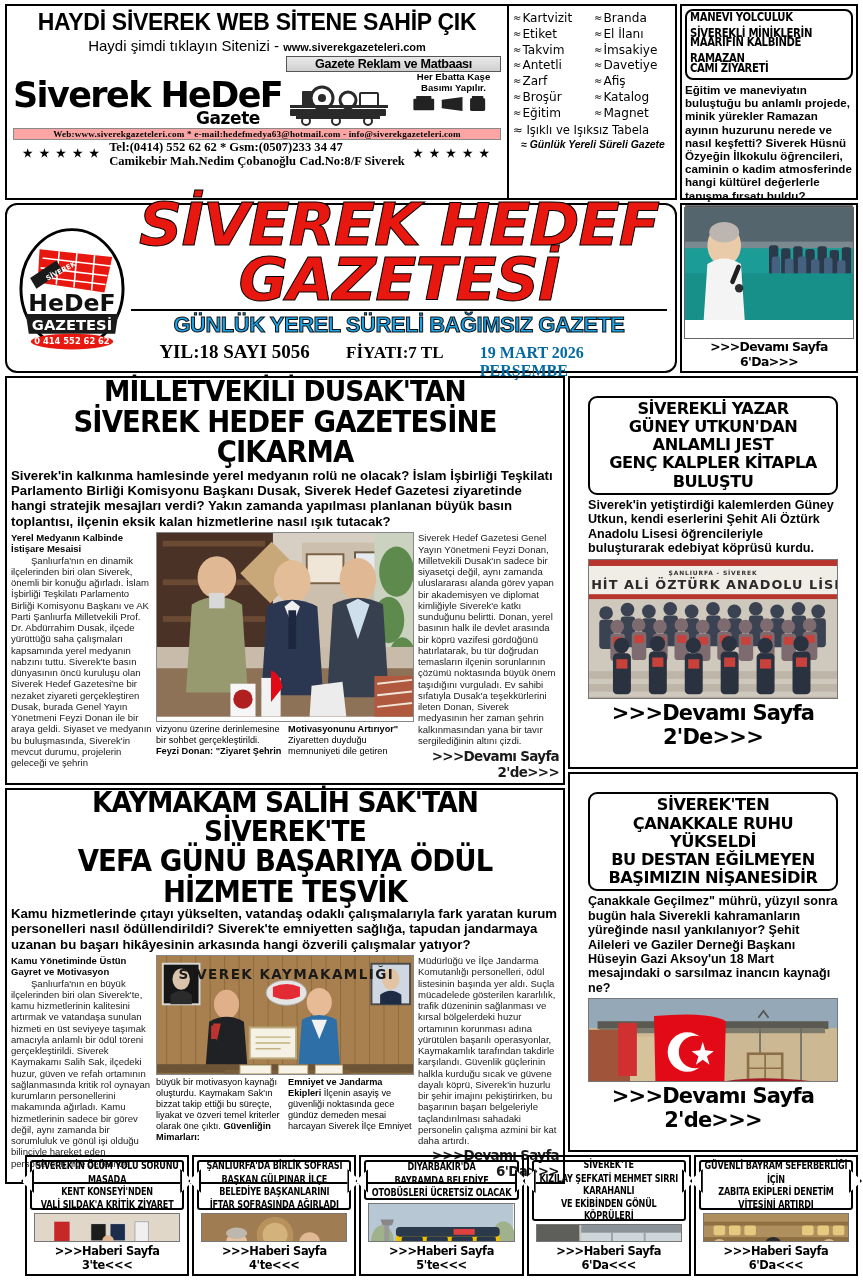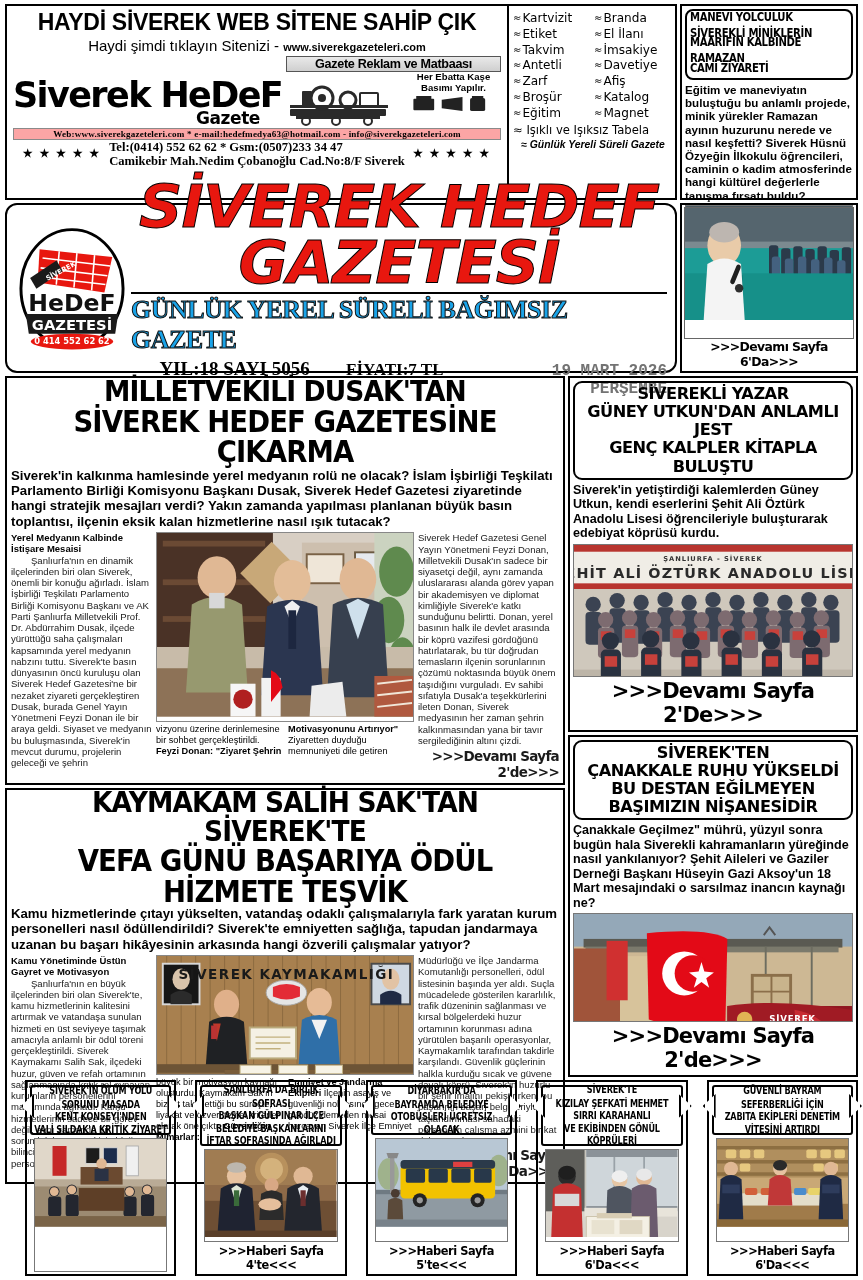--- a/index.html
+++ b/index.html
@@ -49,25 +49,25 @@
   .mini-photo { flex: 1; margin-top: 3px; border: 1px solid #777; position: relative; overflow: hidden; min-height: 60px; }
   .mini-cont { font-size: 13px; font-weight: bold; text-align: center; letter-spacing: -0.6px; margin-top: 2px; font-family: "DejaVu Sans", sans-serif; }
 
   
   .masthead { display: flex; gap: 3px; height: 170px; }
   .mh-main { width: 672px; border: 2px solid #000; border-radius: 12px; display: flex; padding: 4px 8px 2px 6px; }
   .mh-logo { width: 118px; display: flex; align-items: center; justify-content: center; }
   .mh-right { flex: 1; display: flex; flex-direction: column; justify-content: center; }
   .mh-title { font-size: 58px; font-weight: bold; font-style: italic; color: #e8170f; text-align: center; letter-spacing: -1px; line-height: 0.95; font-family: "DejaVu Sans", sans-serif; transform: scaleX(1.04); -webkit-text-stroke: 1px #000; }
   .mh-rule { border-top: 2px solid #000; margin: 1px 0 1px 0; }
-  .mh-sub { font-size: 26px; font-weight: bold; color: #1aa3e8; text-align: left; letter-spacing: -0.5px; -webkit-text-stroke: 1px #111; font-family: Liberation Serif, serif; }
+  .mh-sub { font-size: 22px; font-weight: bold; color: #1aa3e8; text-align: center; letter-spacing: -0.5px; -webkit-text-stroke: 1px #111; font-family: Liberation Sans, sans-serif; }
   .mh-info { display: flex; align-items: baseline; margin-top: 3px; font-family: "Liberation Serif", serif; }
   .mh-info .yil { font-size: 19px; font-weight: bold; flex: 1.05; text-align: right; }
   .mh-info .fiy { font-size: 17px; font-weight: bold; flex: 1; text-align: center; }
-  .mh-info .dat { font-size: 16px; font-weight: bold; color: #737373; flex: 1.1; text-align: right; font-family: Liberation Mono, monospace; }
+  .mh-info .dat { font-size: 16px; font-weight: bold; color: #0369a1; flex: 1.1; font-family: Liberation Serif, serif; }
   .mh-side { flex: 1; border: 2px solid #000; display: flex; flex-direction: column; padding: 2px; }
   .mh-side-photo { flex: 1; border: 1px solid #666; position: relative; overflow: hidden; }
   .mh-side-cont { font-size: 12.4px; font-weight: bold; text-align: center; letter-spacing: -0.6px; font-family: "DejaVu Sans", sans-serif; }
 
   
   .midzone { display: flex; gap: 3px; flex: 1; min-height: 0; }
   .leftcol { width: 560px; display: flex; flex-direction: column; gap: 3px; }
   .rightcol { flex: 1; display: flex; flex-direction: column; gap: 3px; }
 
   .art { border: 2px solid #000; padding: 3px 4px 2px 4px; display: flex; flex-direction: column; }
@@ -79,28 +79,28 @@
   .col-txt .sub { font-weight: bold; font-size: 9.5px; color: #000; display: block; }
   .col-txt p { text-indent: 20px; }
   .col-mid { flex: 1; display: flex; flex-direction: column; }
   .art-photo { width: 100%; position: relative; overflow: hidden; border: 1px solid #888; }
   .capline { display: flex; gap: 6px; margin-top: 2px; }
   .capline .cap { flex: 1; font-size: 9.2px; line-height: 1.2; }
   .capline .cap b { font-weight: bold; }
   .cont-bar { font-size: 13.5px; font-weight: bold; text-align: right; letter-spacing: -0.7px; font-family: "DejaVu Sans", sans-serif; }
   .cont-big { font-size: 21px; font-weight: bold; text-align: center; letter-spacing: -0.8px; font-family: "DejaVu Sans", sans-serif; }
 
-  .side-art { border: 2px solid #000; padding: 3px; display: flex; flex-direction: column; }
+  .side-art { border: 2px solid #000; padding: 18px; display: flex; flex-direction: column; }
   .side-head { border: 2px solid #000; border-radius: 9px; padding: 2px 4px; text-align: center; }
   .side-head div { font-size: 16.2px; font-weight: bold; letter-spacing: -0.5px; line-height: 1.12; font-family: "DejaVu Sans", sans-serif; }
   .side-lede { font-size: 12.6px; font-weight: bold; line-height: 1.15; margin-top: 3px; }
   .side-photo { flex: 1; margin-top: 3px; border: 1px solid #777; position: relative; overflow: hidden; min-height: 50px; }
 
   
-  .bottomrow { display: flex; gap: 19px; height: 196px; padding-left: 20px; }
+  .bottomrow { display: flex; gap: 3px; height: 121px; padding-left: 20px; }
   .bcard { flex: 1; border: 2px solid #000; padding: 3px 3px 2px 3px; display: flex; flex-direction: column; }
   .bcard-head { border: 2px solid #000; border-radius: 3px; padding: 2px 2px; position: relative; min-height: 40px; display: flex; align-items: center; justify-content: center; }
   .bcard-head::before, .bcard-head::after { content: ""; position: absolute; top: 7px; width: 9px; height: 20px; background: #fff; border: 2px solid #000; }
   .bcard-head::before { left: -11px; clip-path: polygon(100% 0, 0 50%, 100% 100%); }
   .bcard-head::after { right: -11px; clip-path: polygon(0 0, 100% 50%, 0 100%); }
   .bcard-head div { font-size: 8.1px; font-weight: bold; line-height: 1.3; letter-spacing: -0.2px; text-align: center; font-family: "DejaVu Sans", sans-serif; transform: scaleY(1.2); }
   .bcard-photo { flex: 1; margin: 3px 4px 0 4px; border: 1px solid #777; position: relative; overflow: hidden; }
   .bcard-foot { font-size: 11.4px; font-weight: bold; text-align: center; letter-spacing: -0.4px; margin-top: 2px; font-family: "DejaVu Sans", sans-serif; }
 
   
@@ -690,20 +690,21 @@
           <g fill="#23262f">
             <path d="M16 66 h13 v22 h-13 z"></path>
               <path d="M36 64 h13 v24 h-13 z"></path>
             <path d="M102 66 h13 v22 h-13 z"></path>
               <path d="M122 64 h13 v24 h-13 z"></path>
           </g>
           <rect x="50" y="56" width="52" height="26" fill="#5e3f27"></rect>
           <rect x="0" y="88" width="150" height="12" fill="#7a6448"></rect>
         </svg>
       </div>
+      <div class="bcard-foot">&gt;&gt;&gt;Haberi Sayfa 3'te&lt;&lt;&lt;</div>
     </div>
 
     <div class="bcard">
       <div class="bcard-head">
         <div>
           <span>ŞANLIURFA'DA BİRLİK SOFRASI</span><br>
           <span>BAŞKAN GÜLPINAR  İLÇE BELEDİYE BAŞKANLARINI</span><br>
           <span>İFTAR SOFRASINDA AĞIRLADI</span>
         </div>
       </div>

